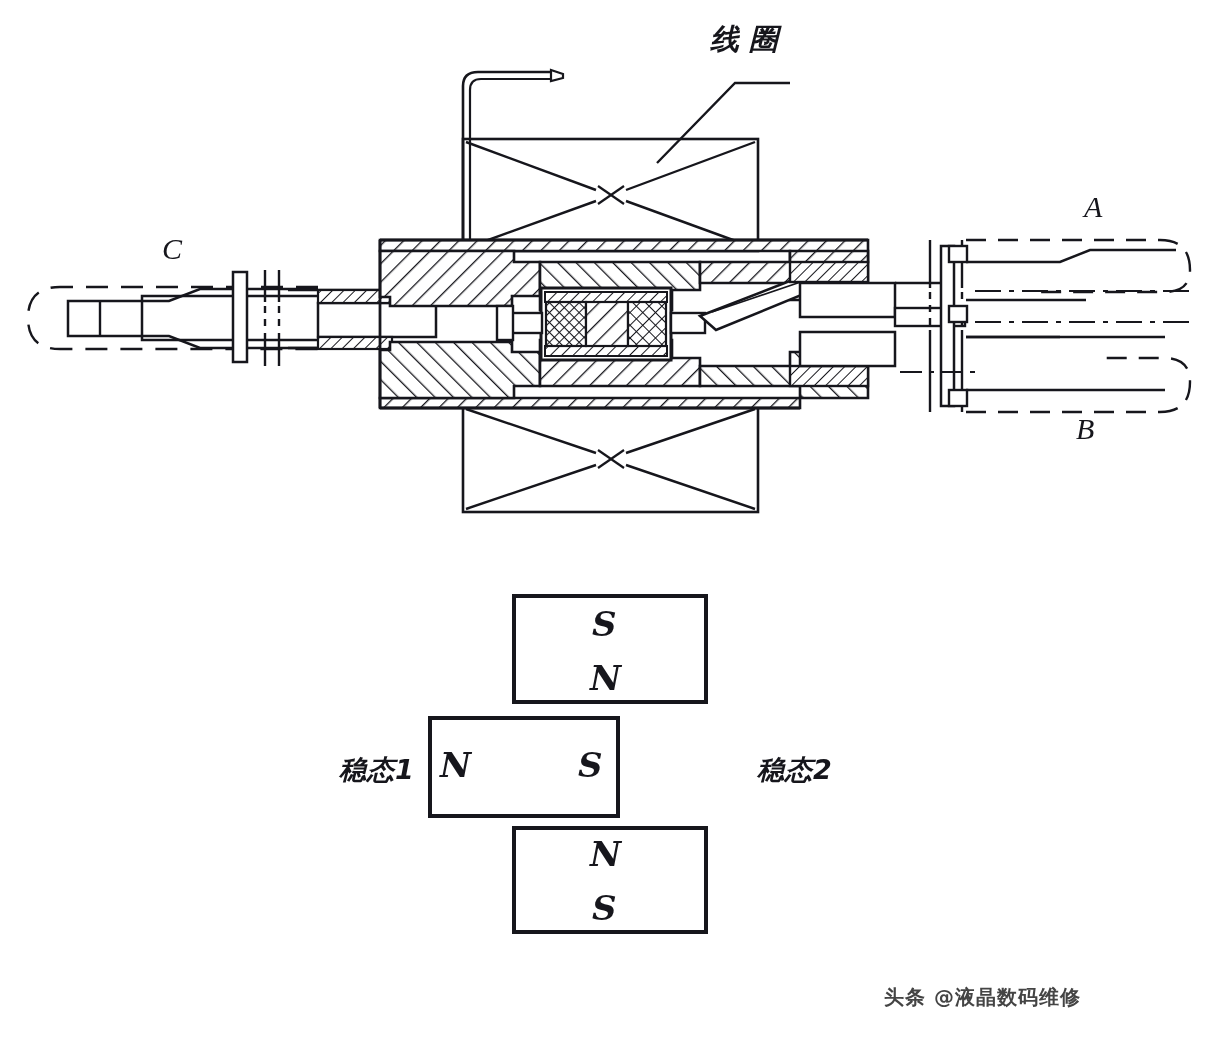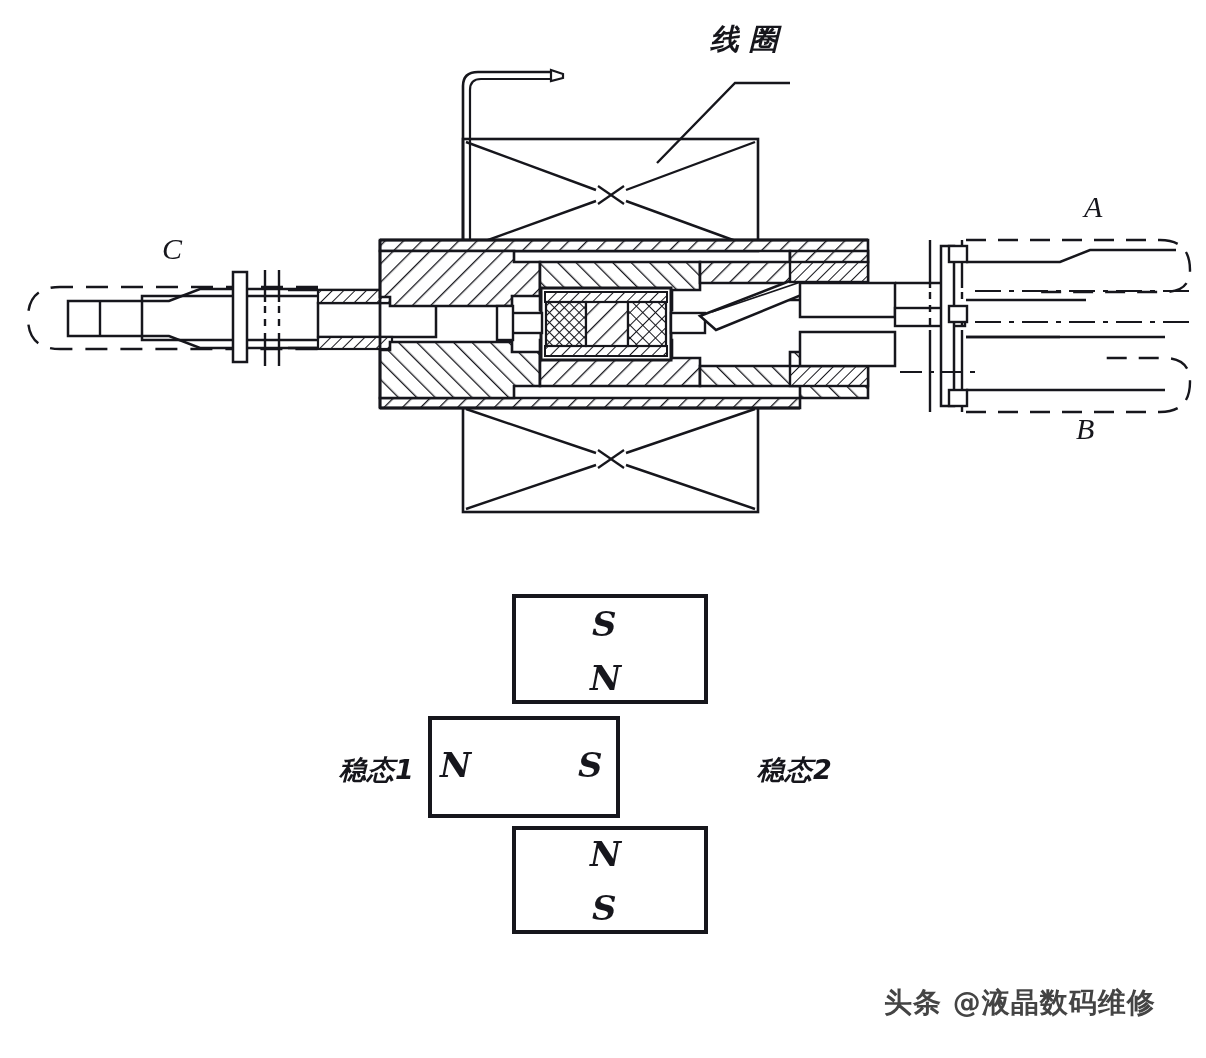--- a/index.html
+++ b/index.html
@@ -37,21 +37,21 @@
     font-size:34px;
     font-family:"DejaVu Serif", serif;
   }
   .coil-lbl{font-size:29px;letter-spacing:10px;}
   .state-lbl{font-size:27px;letter-spacing:1px;}
   #watermark{
     position:absolute;
     left:884px;top:984px;
     font-family:"DejaVu Sans", sans-serif;
     font-weight:700;
-    font-size:28px;
+    font-size:20px;
     color:#2b2b2b;
     letter-spacing:1px;
     white-space:nowrap;
     opacity:.88;
   }
 </style>
 </head>
 <body>
 
 <div id="stage">

